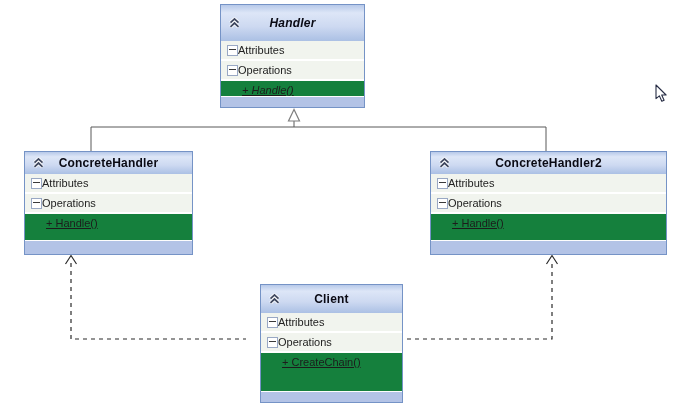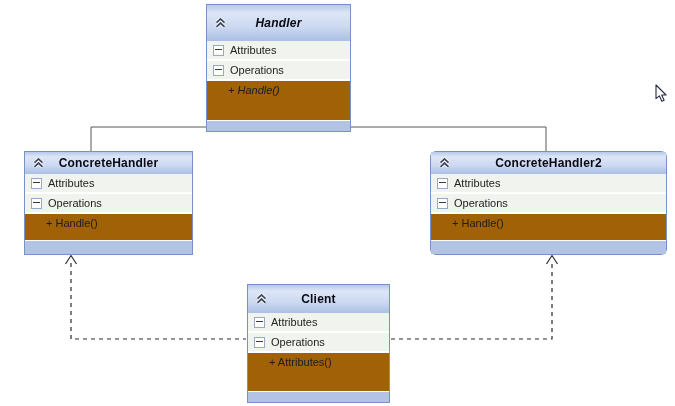--- a/index.html
+++ b/index.html
@@ -27,34 +27,34 @@
   }
   .h36 { flex-basis:36px; }
   .h23 { flex-basis:22px; }
   .h29 { flex-basis:28px; }
   .title { font-weight:bold; font-size:12px; color:#0a0a14; letter-spacing:.2px; }
   .italic { font-style:italic; }
   .chev { position:absolute; left:7px; top:50%; transform:translateY(-50%); display:block; }
 
   .row {
     flex:0 0 auto; height:18px;
-    display:flex; align-items:center; gap:6px;
+    display:flex; align-items:center; 
     padding-left:6px;
     background:#f1f4ee;
     border-bottom:2px solid #ffffff;
   }
   .row .lbl { color:#222; }
   .minus {
     width:9px; height:9px; flex:0 0 auto;
     border:1px solid #99a8c4; background:#fff; position:relative;
   }
   .minus::after {
     content:""; position:absolute; left:1px; right:1px; top:3px; height:1px; background:#3a3a3a;
   }
-  .methods { flex:1 1 auto; background:#a16207; padding-top:1px; overflow:hidden; }
+  .methods { flex:1 1 auto; background:#15803d; padding-top:1px; overflow:hidden;text-decoration:underline; }
   .m-row { padding-left:21px; height:17px; line-height:17px; white-space:nowrap; }
   .strip { flex:0 0 10px; background:#b3c3e6; border-top:1px solid #fdfdfd; }
   .strip.tall { flex-basis:13px; }
 </style>
 </head>
 <body>
 
 <div id="canvas">
 
   <svg class="overlay" width="675" height="406" viewBox="0 0 675 406">
@@ -69,21 +69,21 @@
       <path d="M71 263 L71 339 L246 339" fill="none" stroke="#2b2b2b" stroke-width="1.2" stroke-dasharray="4 4"></path>
       <polyline points="65.5,264 71,255.5 76.5,264" fill="none" stroke="#2b2b2b" stroke-width="1.2"></polyline>
     </g>
 
     <g>
       <path d="M391 339 L552 339 L552 263" fill="none" stroke="#2b2b2b" stroke-width="1.2" stroke-dasharray="4 4"></path>
       <polyline points="546.5,264 552,255.5 557.5,264" fill="none" stroke="#2b2b2b" stroke-width="1.2"></polyline>
     </g>
   </svg>
 
-  <div class="class-box" style="left:206px; top:4px; width:145px; height:128px;">
+  <div class="class-box" style="left:220px; top:4px; width:145px; height:104px;">
     <div class="hdr h36">
       <svg class="chev" width="13" height="11" viewBox="0 0 13 11">
         <path d="M2.5 5.2 L6.5 1.4 L10.5 5.2 M2.5 9.4 L6.5 5.6 L10.5 9.4" fill="none" stroke="#ffffff" stroke-width="3.4"></path>
         <path d="M2.5 5.2 L6.5 1.4 L10.5 5.2 M2.5 9.4 L6.5 5.6 L10.5 9.4" fill="none" stroke="#404961" stroke-width="1.8"></path>
       </svg>
       <span class="title italic">Handler</span>
     </div>
     <div class="row">
       <span class="minus"></span>
       <span class="lbl">Attributes</span>
@@ -113,21 +113,21 @@
     <div class="row">
       <span class="minus"></span>
       <span class="lbl">Operations</span>
     </div>
     <div class="methods">
       <div class="m-row">+ Handle()</div>
     </div>
     <div class="strip tall"></div>
   </div>
 
-  <div class="class-box" style="left:430px; top:151px; width:237px; height:104px;border-radius:6px;">
+  <div class="class-box" style="left:430px; top:151px; width:237px; height:104px;">
     <div class="hdr h23">
       <svg class="chev" width="13" height="11" viewBox="0 0 13 11">
         <path d="M2.5 5.2 L6.5 1.4 L10.5 5.2 M2.5 9.4 L6.5 5.6 L10.5 9.4" fill="none" stroke="#ffffff" stroke-width="3.4"></path>
         <path d="M2.5 5.2 L6.5 1.4 L10.5 5.2 M2.5 9.4 L6.5 5.6 L10.5 9.4" fill="none" stroke="#404961" stroke-width="1.8"></path>
       </svg>
       <span class="title">ConcreteHandler2</span>
     </div>
     <div class="row">
       <span class="minus"></span>
       <span class="lbl">Attributes</span>
@@ -135,38 +135,38 @@
     <div class="row">
       <span class="minus"></span>
       <span class="lbl">Operations</span>
     </div>
     <div class="methods">
       <div class="m-row">+ Handle()</div>
     </div>
     <div class="strip tall"></div>
   </div>
 
-  <div class="class-box" style="left:247px; top:284px; width:143px; height:119px;">
+  <div class="class-box" style="left:260px; top:284px; width:143px; height:119px;">
     <div class="hdr h29">
       <svg class="chev" width="13" height="11" viewBox="0 0 13 11">
         <path d="M2.5 5.2 L6.5 1.4 L10.5 5.2 M2.5 9.4 L6.5 5.6 L10.5 9.4" fill="none" stroke="#ffffff" stroke-width="3.4"></path>
         <path d="M2.5 5.2 L6.5 1.4 L10.5 5.2 M2.5 9.4 L6.5 5.6 L10.5 9.4" fill="none" stroke="#404961" stroke-width="1.8"></path>
       </svg>
       <span class="title">Client</span>
     </div>
     <div class="row">
       <span class="minus"></span>
       <span class="lbl">Attributes</span>
     </div>
     <div class="row">
       <span class="minus"></span>
       <span class="lbl">Operations</span>
     </div>
     <div class="methods">
-      <div class="m-row">+ Attributes()</div>
+      <div class="m-row">+ CreateChain()</div>
     </div>
     <div class="strip"></div>
   </div>
 
   <svg class="overlay" width="675" height="406" viewBox="0 0 675 406">
     <g transform="translate(656,85)">
       <polygon points="0,0 0,13.6 3.4,10.9 5.8,16.3 8.1,15.3 5.7,10 10.1,10" fill="#ffffff" stroke="#262c44" stroke-width="1.1" stroke-linejoin="round"></polygon>
     </g>
   </svg>
 

